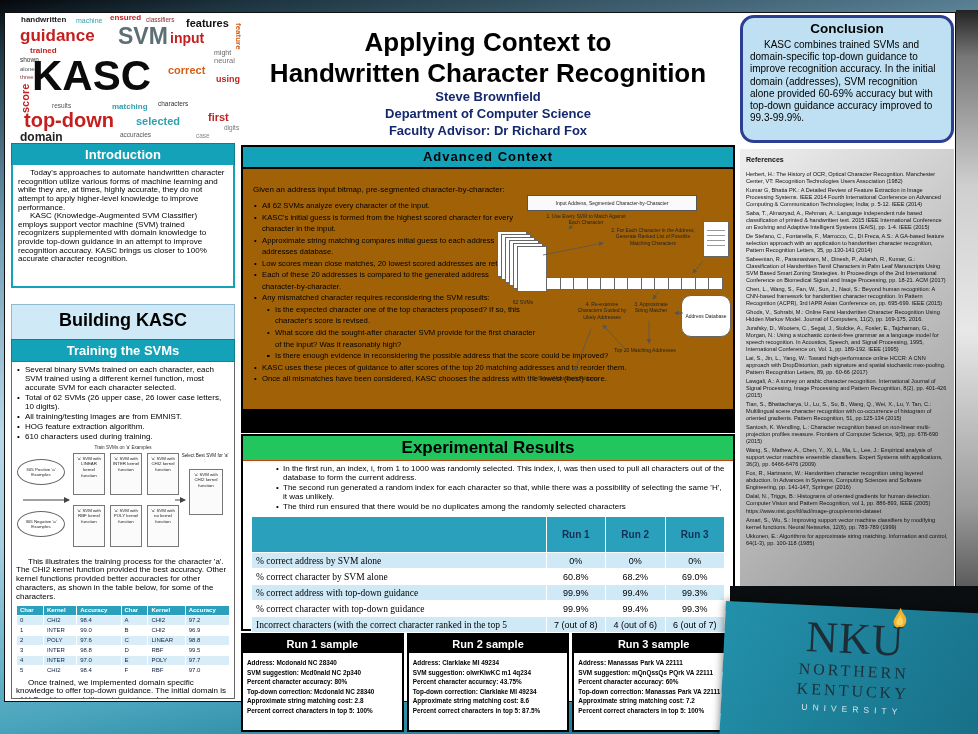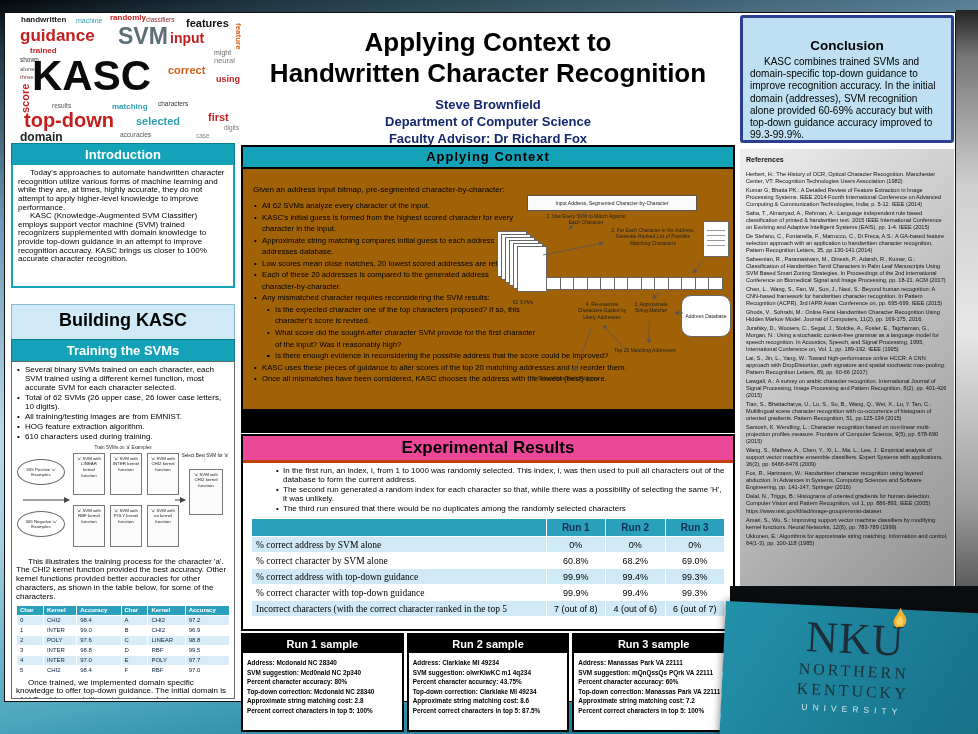--- a/index.html
+++ b/index.html
@@ -8,24 +8,24 @@
   .silver{position:absolute;left:956px;top:10px;width:22px;height:585px;background:linear-gradient(180deg,#222 0%,#777 8%,#cfcfcf 30%,#e8e8e8 55%,#9a9a9a 85%,#555 100%);}
   .poster{position:absolute;left:4px;top:12px;width:952px;height:690px;background:#fff;border:1px solid #101010;box-sizing:border-box;}
 
   
   .wordcloud{position:absolute;left:13px;top:0;width:234px;height:129px;overflow:hidden;background:#fff;}
   .wcw{position:absolute;white-space:nowrap;line-height:1;font-family:"Liberation Sans",sans-serif;}
 
   
   .titleblock{position:absolute;left:236px;top:14px;width:494px;text-align:center;}
   .t1,.t2{font-size:26px;font-weight:bold;color:#000;line-height:1.2;}
-  .sub{margin-top:8px;font-size:13px;font-weight:bold;color:#15286e;line-height:1.3;}
-
-  
-  .conclusion{position:absolute;left:735px;top:2px;width:214px;height:128px;background:#bfe0f2;border:3px solid #2b3e92;border-radius:3px;box-sizing:border-box;padding:20px 7px;}
+  .sub{font-size:13px;font-weight:bold;color:#15286e;line-height:1.3;}
+
+  
+  .conclusion{position:absolute;left:735px;top:2px;width:214px;height:128px;background:#bfe0f2;border:3px solid #2b3e92;border-radius:14px;box-sizing:border-box;padding:3px 7px;}
   .conc-h{text-align:center;font-size:13.5px;font-weight:bold;color:#000;margin-bottom:3px;}
   .conc-b{font-size:10px;line-height:1.22;color:#000;text-indent:14px;}
 
   
   .refs{position:absolute;left:735px;top:136px;width:214px;height:450px;background:linear-gradient(135deg,#efefef 0%,#c9c9c9 40%,#8f8f8f 100%);box-sizing:border-box;padding:7px 6px;overflow:hidden;}
   .refs-h{font-size:7px;font-weight:bold;color:#111;margin-bottom:8px;}
   .ref{font-size:5.6px;line-height:1.28;color:#101010;margin-bottom:1.5px;}
 
   
   .sec-h{position:absolute;left:6px;width:224px;background:#14a2b8;border:1px solid #0d7c8d;color:#fff;font-weight:bold;font-size:13px;text-align:center;box-sizing:border-box;padding:3px 0;}
@@ -65,26 +65,26 @@
   .page{position:absolute;width:28px;height:44px;background:#fff;border:1px solid #666;}
   .cells{position:absolute;left:56px;top:84px;display:flex;}
   .cell{width:12.5px;height:11px;border:1px solid #666;background:#fff;margin-left:-1px;}
   .doc{position:absolute;right:2px;top:28px;width:26px;height:36px;border:1px solid #666;box-sizing:border-box;padding:4px 3px;background:#fff;}
   .dline{height:1px;background:#999;margin:4px 0;}
   .db{position:absolute;right:0;top:102px;width:48px;height:40px;border:1px solid #666;border-radius:10px;display:flex;align-items:center;justify-content:center;text-align:center;background:#fff;}
   .ad-arrows{position:absolute;inset:0;}
 
   
   .results-box{position:absolute;left:236px;top:421px;width:494px;height:197px;border:2px solid #000;background:#fff;box-sizing:border-box;}
-  .rb-h{height:24px;background:#ec4899;font-size:17px;font-weight:bold;text-align:center;line-height:24px;border-bottom:3px solid #c2410c;color:#000;}
+  .rb-h{height:24px;background:#22c55e;font-size:17px;font-weight:bold;text-align:center;line-height:24px;border-bottom:1px solid #c2410c;color:#000;}
   .rb-body{padding:3px 8px;}
   .rb-intro{font-size:8px;line-height:1.18;color:#000;}
   .eb{position:relative;padding-left:8px;margin-left:24px;font-size:8px;line-height:1.18;color:#000;}
   .rtable{width:100%;border-collapse:collapse;margin-top:5px;}
-  .rtable th{background:#2aa0bc;color:#143054;font-size:10px;border:1px solid #fff;padding:3px 4px;}
+  .rtable th{background:#2aa0bc;color:#143054;font-size:10px;border:1px solid #fff;padding:12px 4px;}
   .rtable td{border:1px solid #fff;padding:2.5px 4px;font-size:9px;color:#000;}
   .rtable td.lbl{font-family:"Liberation Serif",serif;font-size:9.5px;}
   .rtable td.val{text-align:center;}
   .rtable tr.odd{background:#cfe9f6;}
 
   
   .ktable{width:100%;border-collapse:collapse;margin:3px 0 0 0;}
   .ktable th{background:#2aa0bc;color:#fff;font-size:6px;text-align:left;border:1px solid #fff;padding:1.5px 3px;}
   .ktable td{font-size:6px;color:#0c2340;border:1px solid #fff;padding:1.5px 3px;}
   .ktable tr.alt{background:#d9edf8;}
@@ -107,21 +107,21 @@
 <body>
 
 <div class="bg"></div>
 <div class="silver"></div>
 
 <div class="poster">
 
   <div class="wordcloud">
       <span class="wcw" style="left: 3px; top: 3px; font-size: 8px; color: rgb(26, 26, 26); font-weight: 700;">handwritten</span>
       <span class="wcw" style="left: 58px; top: 4px; font-size: 7px; color: rgb(47, 159, 176); font-weight: 400;">machine</span>
-      <span class="wcw" style="left: 92px; top: 1px; font-size: 8px; color: rgb(196, 34, 34); font-weight: 700;">randomly</span>
+      <span class="wcw" style="left: 92px; top: 1px; font-size: 8px; color: rgb(196, 34, 34); font-weight: 700;">ensured</span>
       <span class="wcw" style="left: 128px; top: 4px; font-size: 6.5px; color: rgb(138, 42, 42); font-weight: 400;">classifiers</span>
       <span class="wcw" style="left: 168px; top: 5px; font-size: 11px; color: rgb(17, 17, 17); font-weight: 800;">features</span>
       <span class="wcw" style="left: 2px; top: 14px; font-size: 17px; color: rgb(196, 30, 30); font-weight: 800;">guidance</span>
       <span class="wcw" style="left: 100px; top: 12px; font-size: 23px; color: rgb(93, 111, 117); font-weight: 800;">SVM</span>
       <span class="wcw" style="left: 152px; top: 18px; font-size: 14px; color: rgb(196, 30, 30); font-weight: 800;">input</span>
       <span class="wcw" style="left: 224px; top: 10px; font-size: 8px; color: rgb(210, 96, 26); font-weight: 700; transform: rotate(90deg); transform-origin: left top;">feature</span>
       <span class="wcw" style="left: 196px; top: 36px; font-size: 7px; color: rgb(102, 102, 102); font-weight: 400;">might</span>
       <span class="wcw" style="left: 12px; top: 34px; font-size: 8px; color: rgb(196, 34, 34); font-weight: 700;">trained</span>
       <span class="wcw" style="left: 2px; top: 44px; font-size: 6.5px; color: rgb(51, 51, 51); font-weight: 400;">shown</span>
       <span class="wcw" style="left: 196px; top: 44px; font-size: 7.5px; color: rgb(119, 119, 119); font-weight: 400;">neural</span>
@@ -285,21 +285,21 @@
             <td>RBF</td>
             <td>97.0</td>
           </tr>
         </tbody>
     </table>
 
     <div class="tclose">Once trained, we implemented domain specific knowledge to offer top-down guidance. The initial domain is of  U.S. addresses (cities, states, zip codes).</div>
   </div>
 
   <div class="applying-box">
-    <div class="ab-h">Applying  Context</div>
+    <div class="ab-h">Advanced  Context</div>
     <div class="ab-body">
       <div class="ab-intro">Given an address input bitmap, pre-segmented character-by-character:</div>
       <div>
           <div class="bl b1 narrow"><span class="dt">•</span><span>All 62 SVMs analyze every character of the input.</span></div>
           <div class="bl b1 narrow"><span class="dt">•</span><span>KASC's initial guess is formed from the highest scored character for every character in the input.</span></div>
           <div class="bl b1 narrow"><span class="dt">•</span><span>Approximate string matching compares initial guess to each address in the addresses database.</span></div>
           <div class="bl b1 narrow"><span class="dt">•</span><span>Low scores mean close matches, 20 lowest scored addresses are retained.</span></div>
           <div class="bl b1 narrow"><span class="dt">•</span><span>Each of these 20 addresses is compared to the generated address character-by-character.</span></div>
           <div class="bl b1 narrow"><span class="dt">•</span><span>Any mismatched character requires reconsidering the SVM results:</span></div>
           <div class="bl b2 narrow"><span class="dt">•</span><span>Is the expected character one of the top characters proposed?  If so, this character's score is revised.</span></div>

